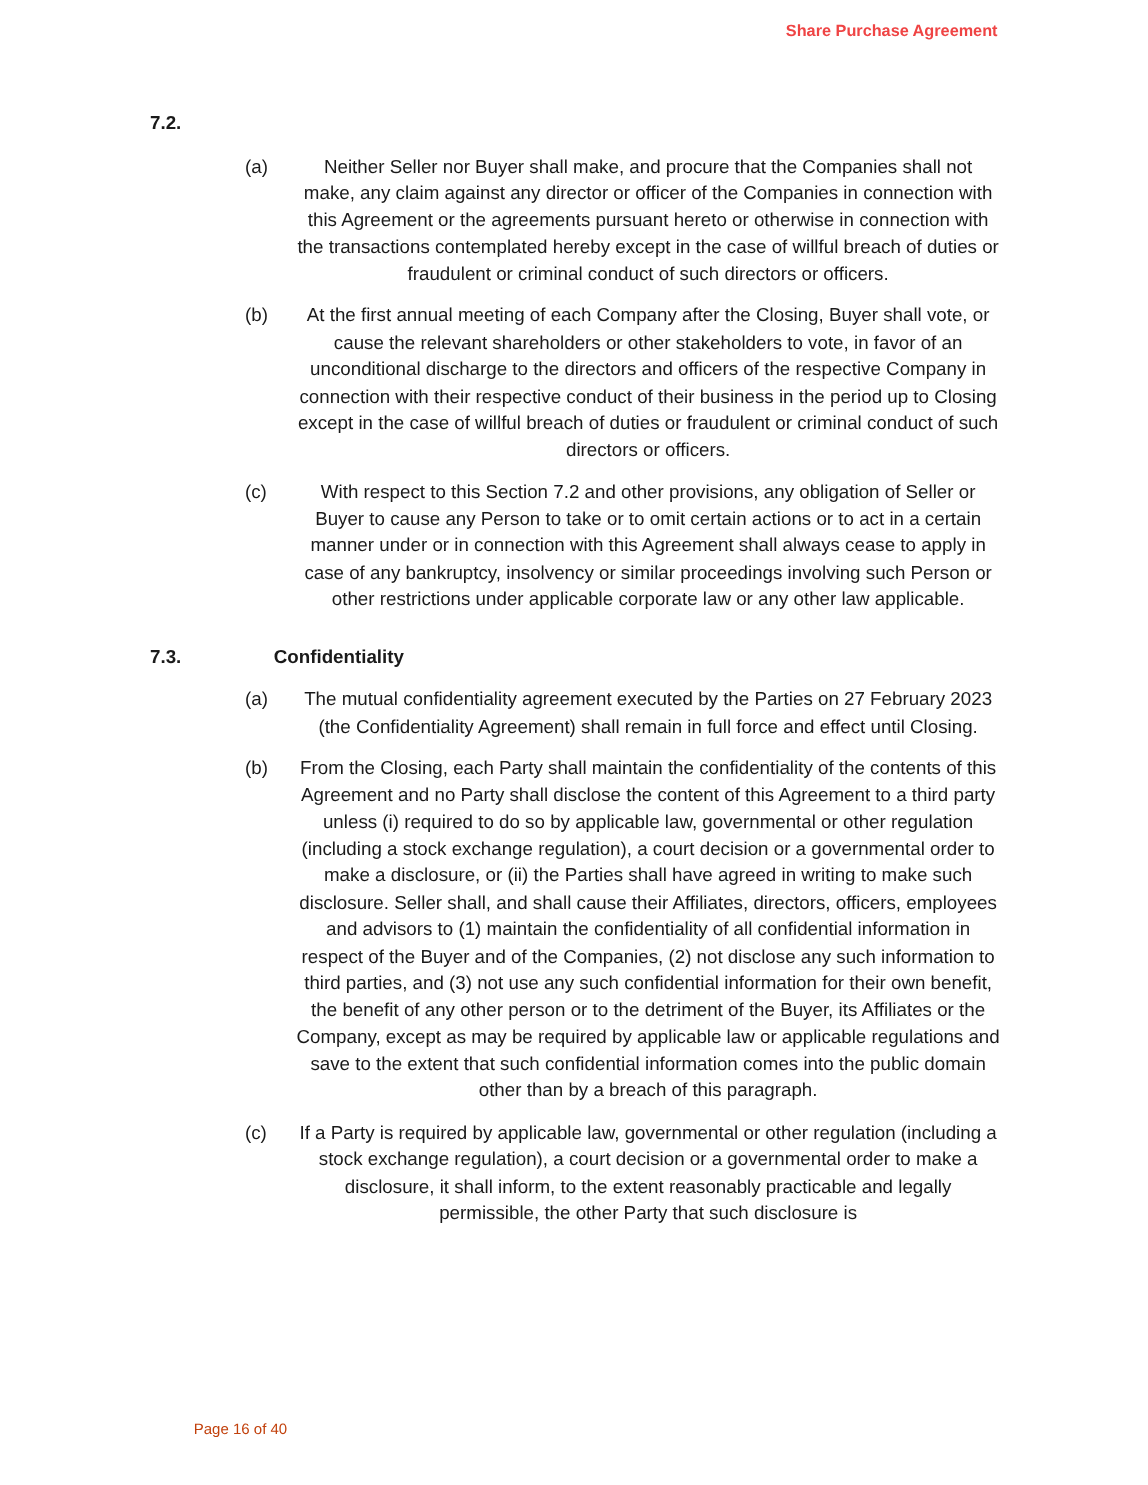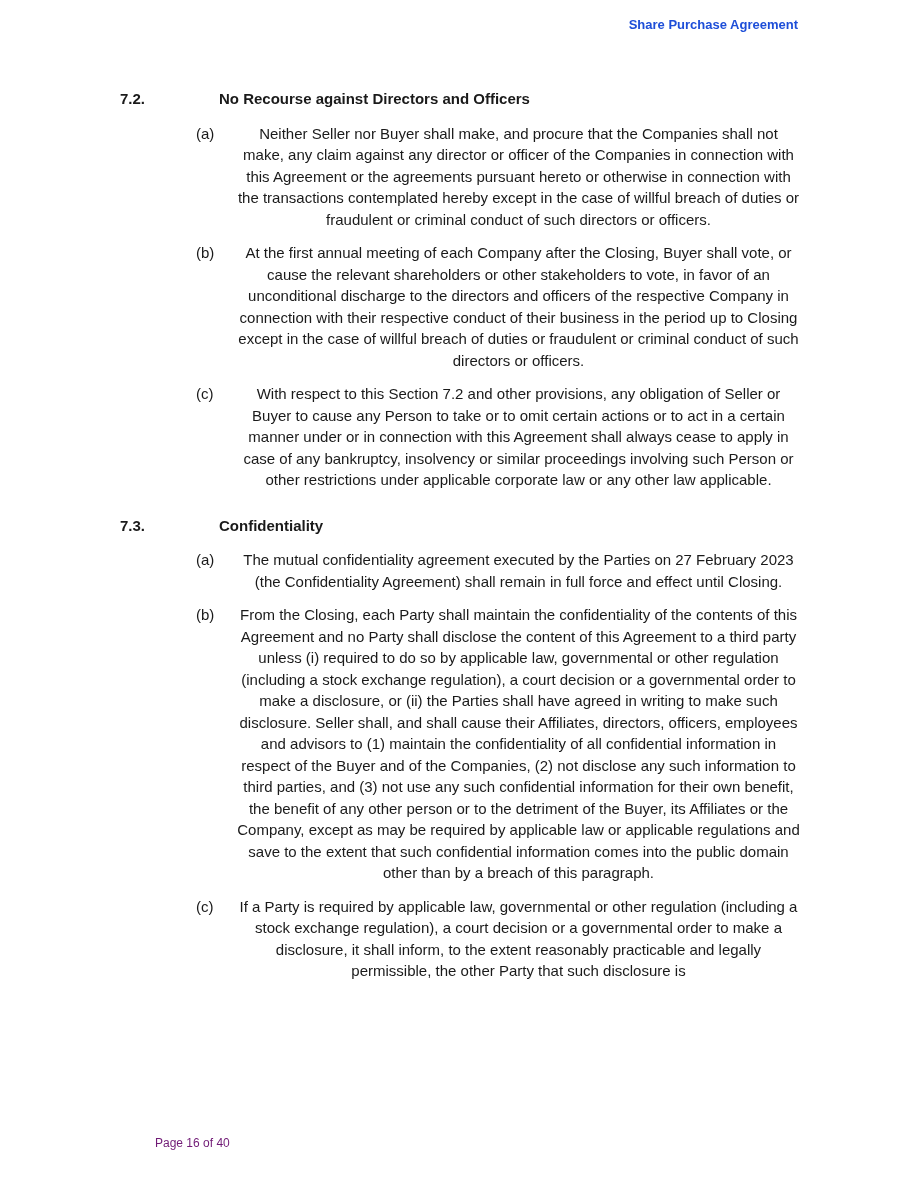--- a/index.html
+++ b/index.html
@@ -12,21 +12,21 @@
     font-family: "Liberation Sans", sans-serif;
     color: #1a1a1a;
     overflow: hidden;
   }
   .doc-header {
     position: absolute;
     top: 17px;
     right: 120px;
     font-size: 13px;
     font-weight: bold;
-    color: #1d4ed8;
+    color: #ef4444;
   }
   .content {
     position: absolute;
     top: 88px;
     left: 120px;
     width: 690px;
     font-size: 15px;
     line-height: 21.5px;
   }
   .section + .section { margin-top: 24px; }
@@ -44,36 +44,35 @@
     margin-bottom: 12px;
   }
   .item-marker { width: 41px; flex-shrink: 0; }
   .item-text { width: 563px; text-align: center; }
   .bold-term { font-weight: normal; }
   .doc-footer {
     position: absolute;
     top: 1136px;
     left: 155px;
     font-size: 12px;
-    color: #701a75;
+    color: #c2410c;
   }
 </style>
 </head>
 <body>
 
 <div class="page">
 
   <div class="doc-header">Share Purchase Agreement</div>
 
   <div class="content">
 
     <div class="section">
       <div class="section-heading">
         <span class="section-number">7.2.</span>
-        <span class="section-title">No Recourse against Directors and Officers</span>
       </div>
       <div class="item">
         <span class="item-marker">(a)</span>
         <span class="item-text">Neither Seller nor Buyer shall make, and procure that the Companies shall not make, any claim against any director or officer of the Companies in connection with this Agreement or the agreements pursuant hereto or otherwise in connection with the transactions contemplated hereby except in the case of willful breach of duties or fraudulent or criminal conduct of such directors or officers.</span>
       </div>
       <div class="item">
         <span class="item-marker">(b)</span>
         <span class="item-text">At the first annual meeting of each Company after the Closing, Buyer shall vote, or cause the relevant shareholders or other stakeholders to vote, in favor of an unconditional discharge to the directors and officers of the respective Company in connection with their respective conduct of their business in the period up to Closing except in the case of willful breach of duties or fraudulent or criminal conduct of such directors or officers.</span>
       </div>
       <div class="item">

